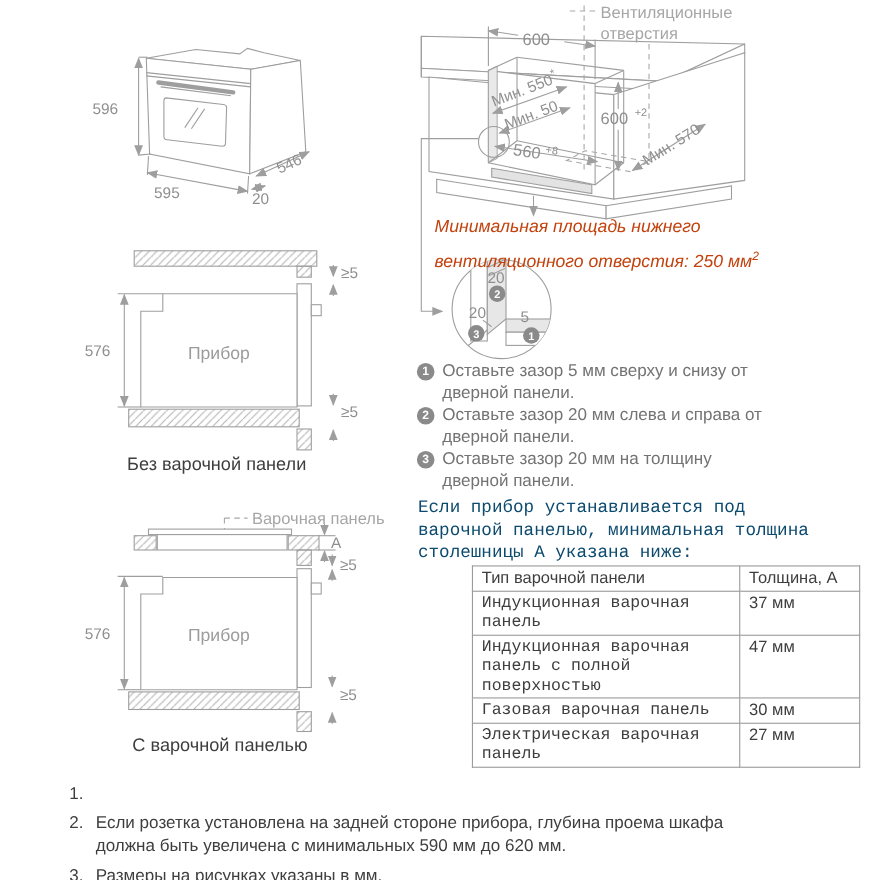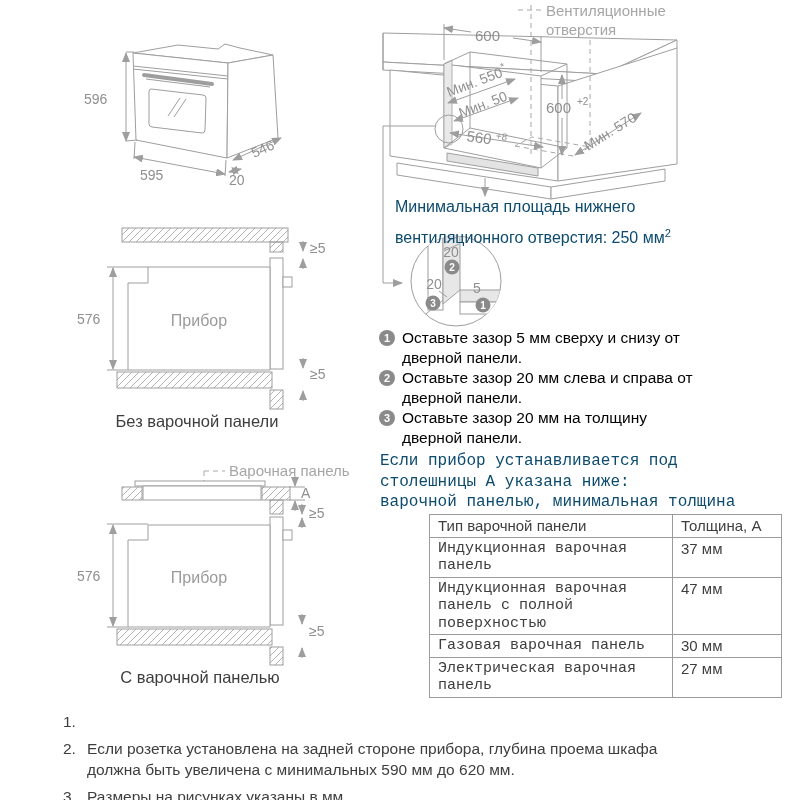--- a/index.html
+++ b/index.html
@@ -12,28 +12,28 @@
   .dimtxt15{fill:#8f8f8f;font-size:15px;}
   .suptxt{fill:#8f8f8f;font-size:10px;}
   .figlabel{fill:#9b9b9b;font-size:16px;}
   .mutedlabel{fill:#a6a6a6;font-size:15px;}
   .caption{fill:#3e3e3e;font-size:16px;}
   .badge-num{fill:#ffffff;font-size:10px;font-weight:bold;text-anchor:middle;}
   .ln{stroke:#9e9e9e;stroke-width:1;fill:none;}
   .lnf{stroke:#9e9e9e;stroke-width:1;fill:#ffffff;}
   .dash{stroke:#a8a8a8;stroke-width:1;fill:none;stroke-dasharray:5 4;}
   
-  #vent-note{left:395px;top:194px;width:400px;font-size:16px;line-height:26px;color:#0c4a6e;}
+  #vent-note{left:395px;top:194px;width:400px;font-size:16px;line-height:26px;color:#c2410c;font-style:italic;}
   #vent-note sup{font-size:11px;}
   
   #gap-list{left:379px;top:328px;width:420px;list-style:none;margin:0;padding:0;}
   #gap-list li{display:flex;gap:7px;margin:0 0 1px 0;}
   .bnum{flex:0 0 16px;width:16px;height:16px;border-radius:50%;background:#8a8a8a;color:#fff;
         font-size:11px;line-height:16px;text-align:center;margin-top:2px;font-weight:bold;}
-  .btxt{font-size:15.5px;line-height:19.5px;color:#000000;}
+  .btxt{font-size:15.5px;line-height:19.5px;color:#737373;}
   .btxt span{display:block;}
   
   #hob-par{left:380px;top:451px;width:420px;font-size:16px;line-height:20.5px;color:#0c4a6e;font-family:Liberation Mono, monospace;}
   #hob-par span{display:block;}
   
   #hob-table{left:381px;top:514px;border-collapse:collapse;table-layout:fixed;margin-left:48px;}
   #hob-table td,#hob-table th{border:1.5px solid #9b9b9b;font-size:15px;line-height:17.5px;
       font-weight:normal;text-align:left;vertical-align:top;padding:2px 8px;color:#3e3e3e;}
   #hob-table .c1{width:226px;}
   #hob-table .c2{width:92px;text-align:left;}
@@ -214,22 +214,22 @@
       <span class="bnum">3</span>
       <span class="btxt">
           <span>Оставьте зазор 20 мм на толщину</span>
           <span>дверной панели.</span>
         </span>
     </li>
   </ul>
 
   <div id="hob-par" class="abs">
     <span>Если прибор устанавливается под</span>
+    <span>варочной панелью, минимальная толщина</span>
     <span>столешницы А указана ниже:</span>
-    <span>варочной панелью, минимальная толщина</span>
   </div>
 
   <table id="hob-table" class="abs">
     <tbody>
         <tr>
       <th class="c1">Тип варочной панели</th>
       <th class="c2">Толщина, А</th>
     </tr>
     <tr>
       <td class="c1">

